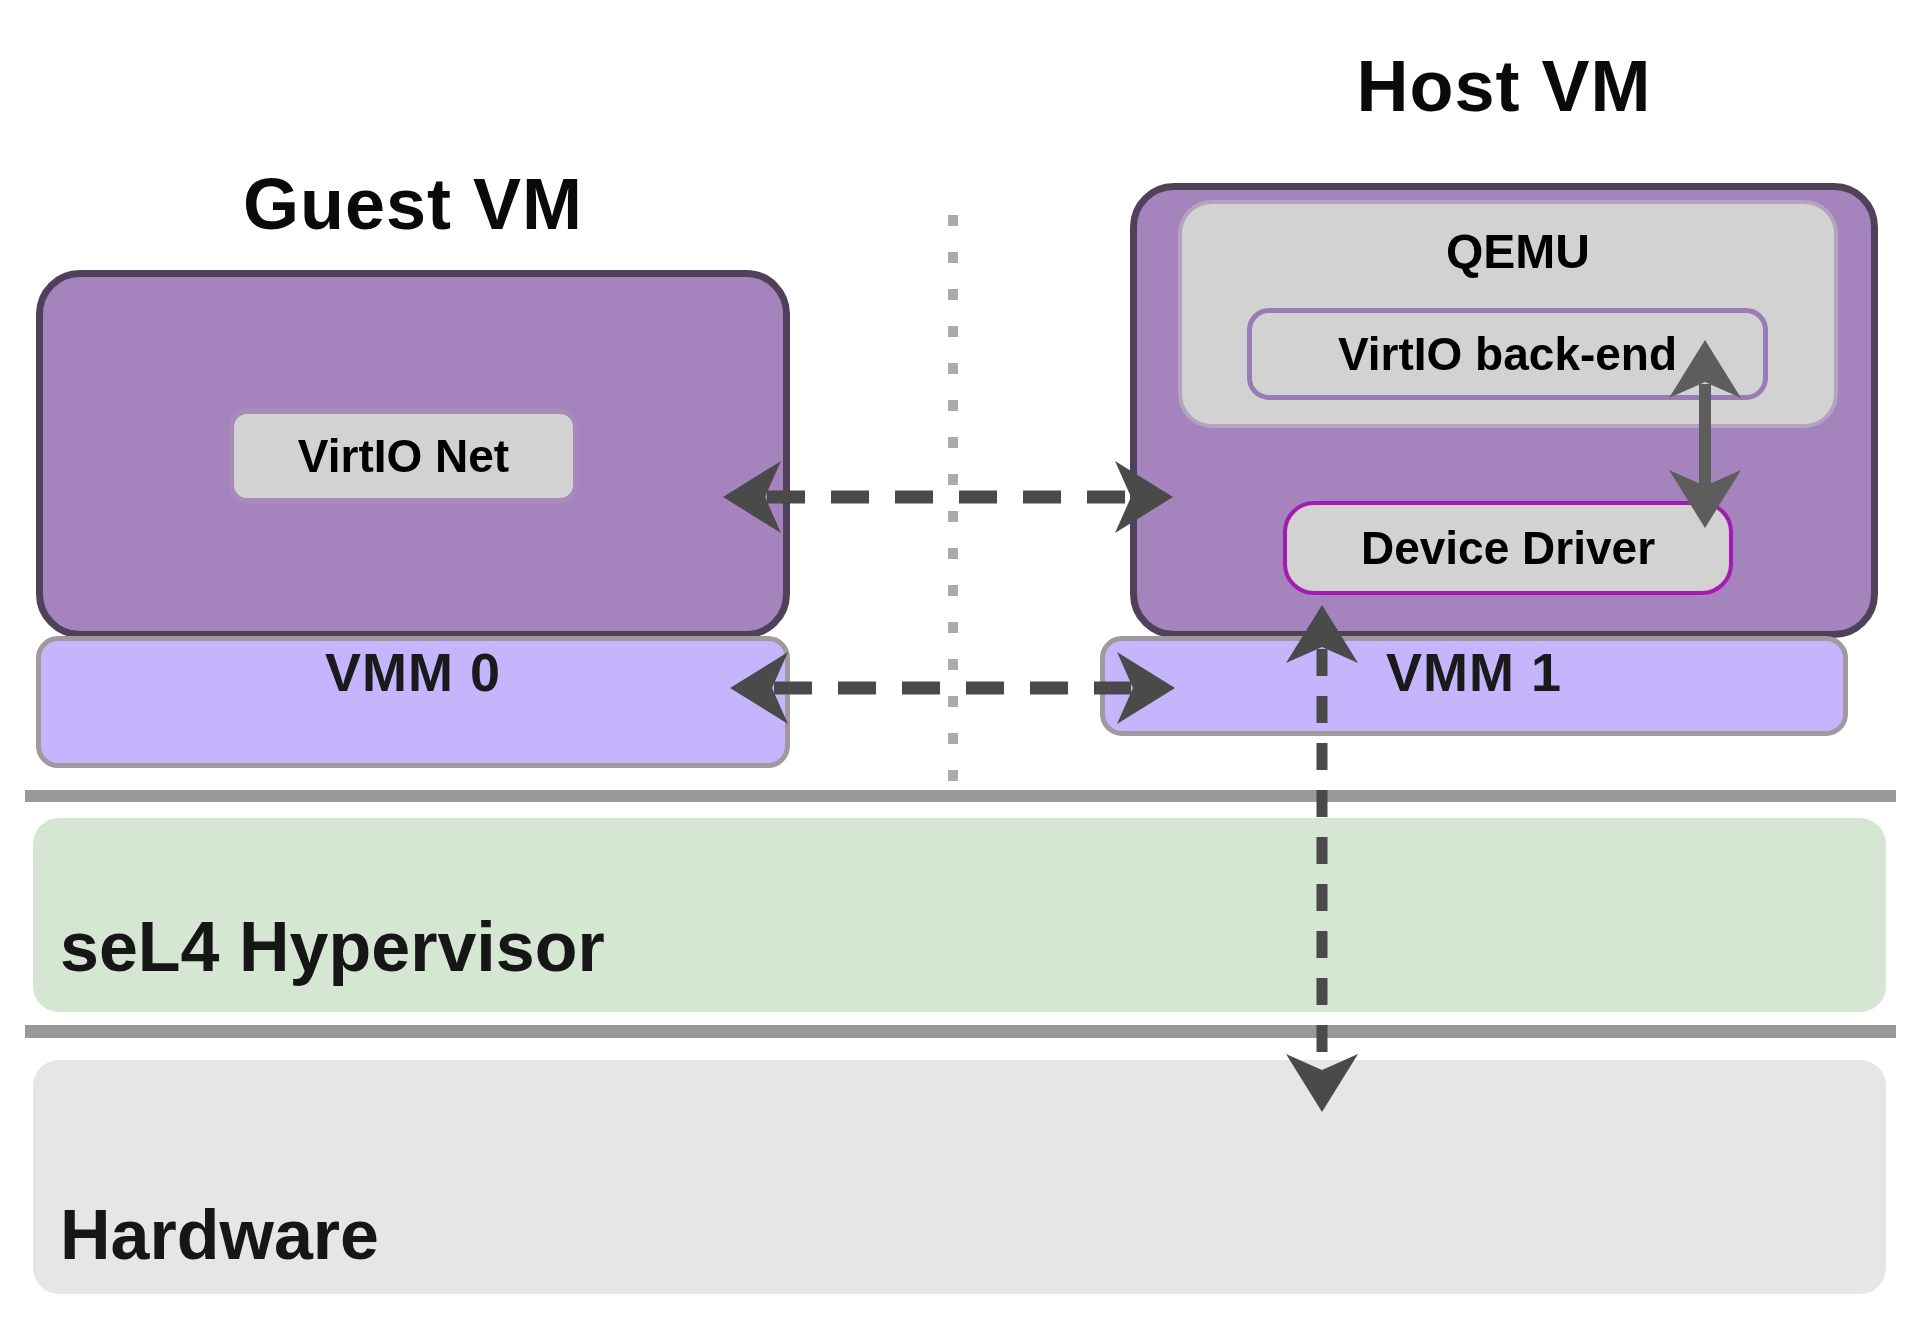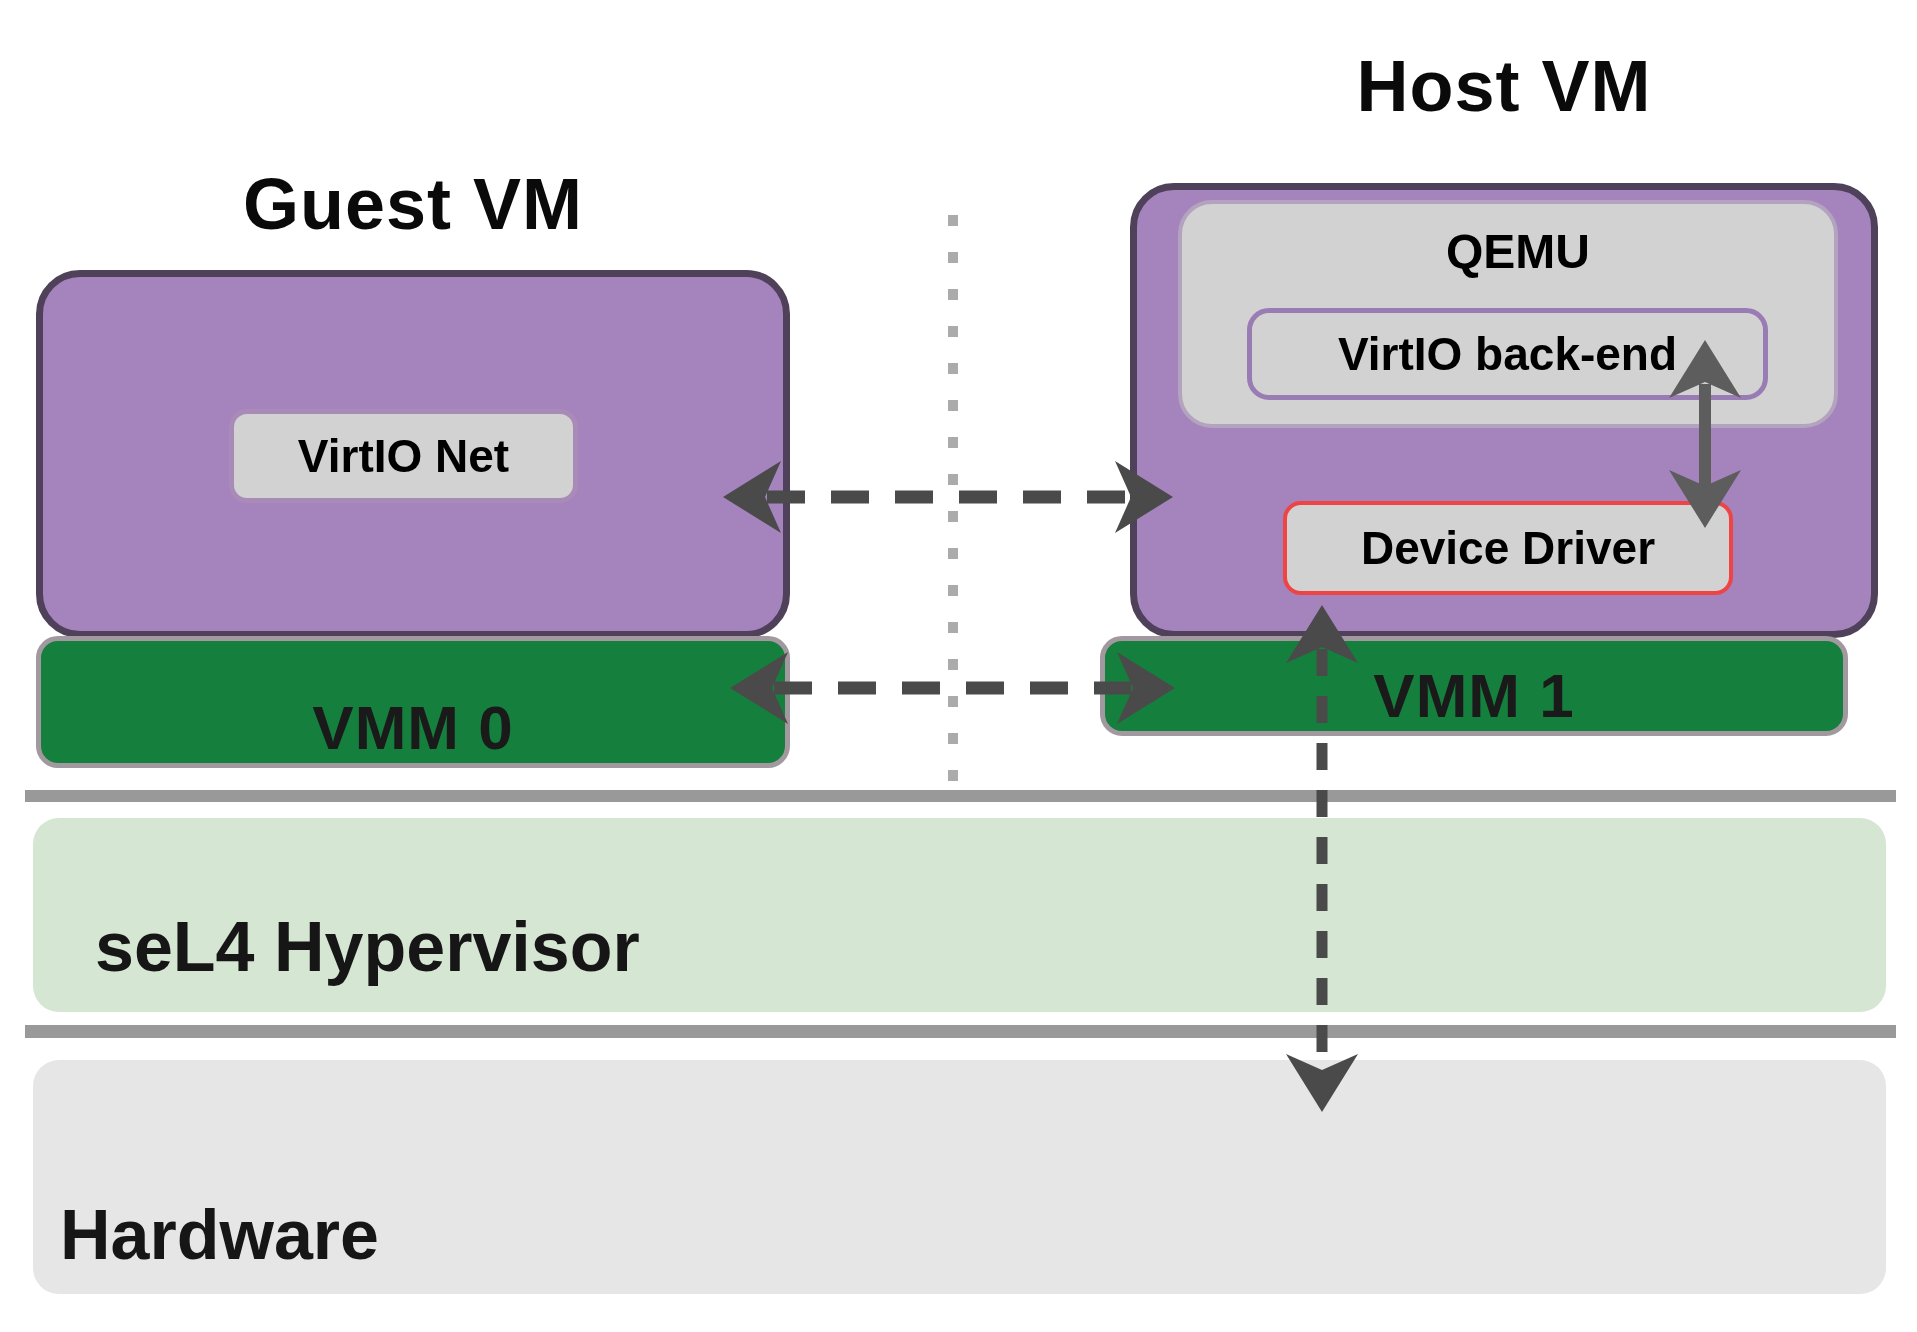--- a/index.html
+++ b/index.html
@@ -24,47 +24,47 @@
     white-space: nowrap;
   }
 
   .vm-box {
     background: #a583bd;
     border: 7px solid #4f4159;
     border-radius: 44px;
   }
 
   .vmm-box {
-    background: #15803d;
+    background: #c4b5fd;
     border: 5px solid #a2989f;
     border-radius: 22px;
     display: flex;
-    align-items: flex-end;
+    align-items: flex-start;
     justify-content: center;
-    font-size: 62px;
+    font-size: 54px;
     color: #1a1a1a;
     letter-spacing: 1px;
   }
 
   .inner-box {
     background: #d2d2d2;
     display: flex;
     align-items: center;
     justify-content: center;
     font-size: 46px;
     color: #000000;
     white-space: nowrap;
     text-align: right;
   }
 
   .virtio-net   { border: 5px solid #a98bb8; border-radius: 18px; }
   .qemu-box     { background: #d2d2d2; border: 4px solid #b3a3be; border-radius: 34px; }
   .qemu-label   { font-size: 48px; text-align: center; color: #000; line-height: 1; }
   .virtio-be    { border: 5px solid #9a7cb4; border-radius: 22px; }
-  .device-drv   { border: 4px solid #ef4444; border-radius: 18px; }
+  .device-drv   { border: 4px solid #a21caf; border-radius: 31px; }
   .phys-dev     { border: 7px solid #9673b0; border-radius: 26px; background: #d4d4d4; }
 
   .band {
     border-radius: 26px;
   }
   .band-hyp { background: #d5e6d3; }
   .band-hw  { background: #e6e6e6; }
   .band-label {
     font-size: 70px;
     line-height: 1;
@@ -108,21 +108,21 @@
   <div class="abs inner-box device-drv" style="left:1283px; top:501px; width:450px; height:94px;">
     <span>Device Driver</span>
   </div>
   <div class="abs vmm-box" style="left:1100px; top:636px; width:748px; height:100px;">
     <span>VMM 1</span>
   </div>
 
   <div class="abs sep-bar" style="left:25px; top:790px; width:1871px; height:12px;"></div>
 
   <div class="abs band band-hyp" style="left:33px; top:818px; width:1853px; height:194px;"></div>
-  <div class="abs band-label" style="left:60px; top:912px;margin-left:35px;">seL4 Hypervisor</div>
+  <div class="abs band-label" style="left:60px; top:912px;">seL4 Hypervisor</div>
 
   <div class="abs sep-bar" style="left:25px; top:1025px; width:1871px; height:13px;"></div>
 
   <div class="abs band band-hw" style="left:33px; top:1060px; width:1853px; height:234px;"></div>
   <div class="abs band-label" style="left:60px; top:1200px;">Hardware</div>
 
 
   <svg class="overlay" viewBox="0 0 1917 1332">
 
     <g>

